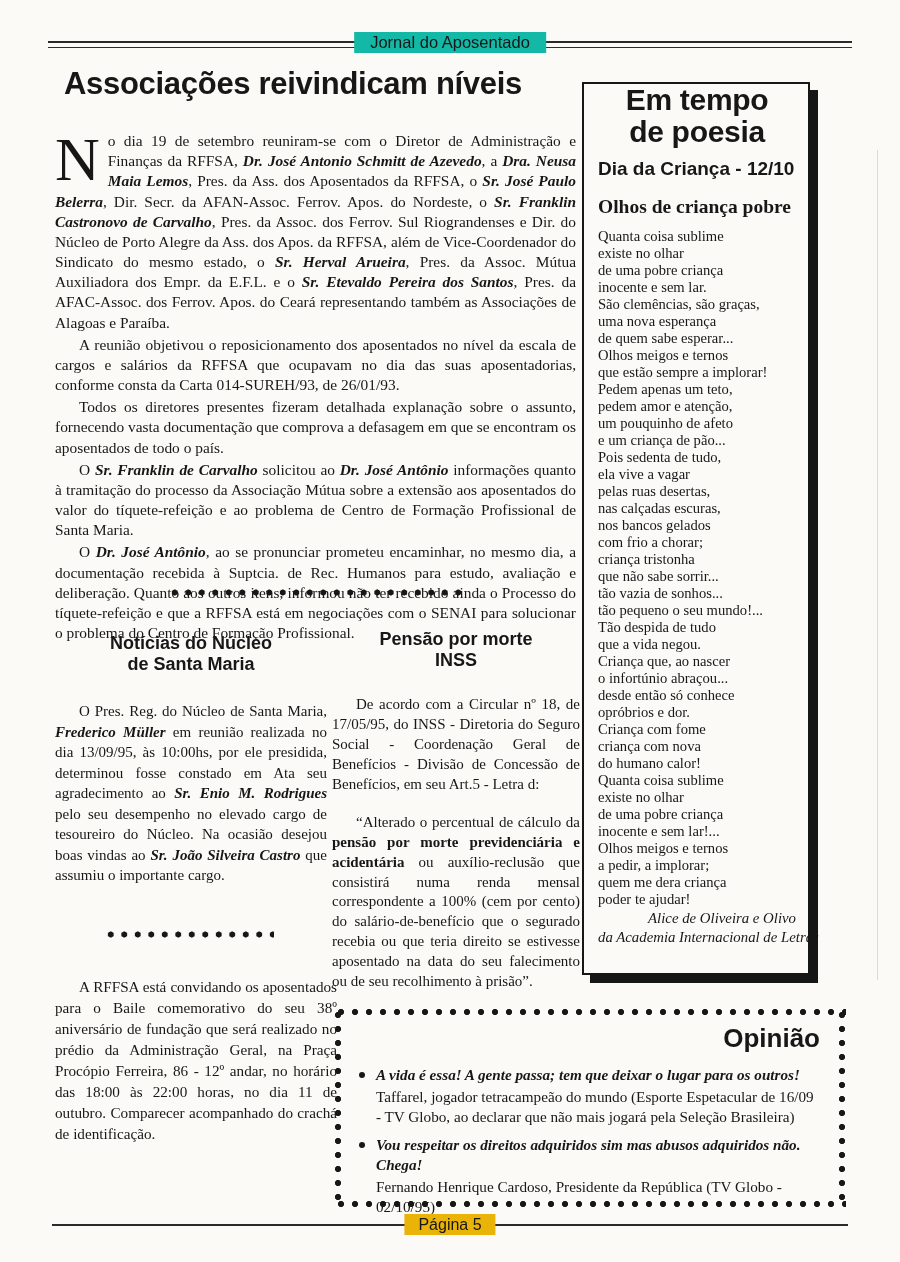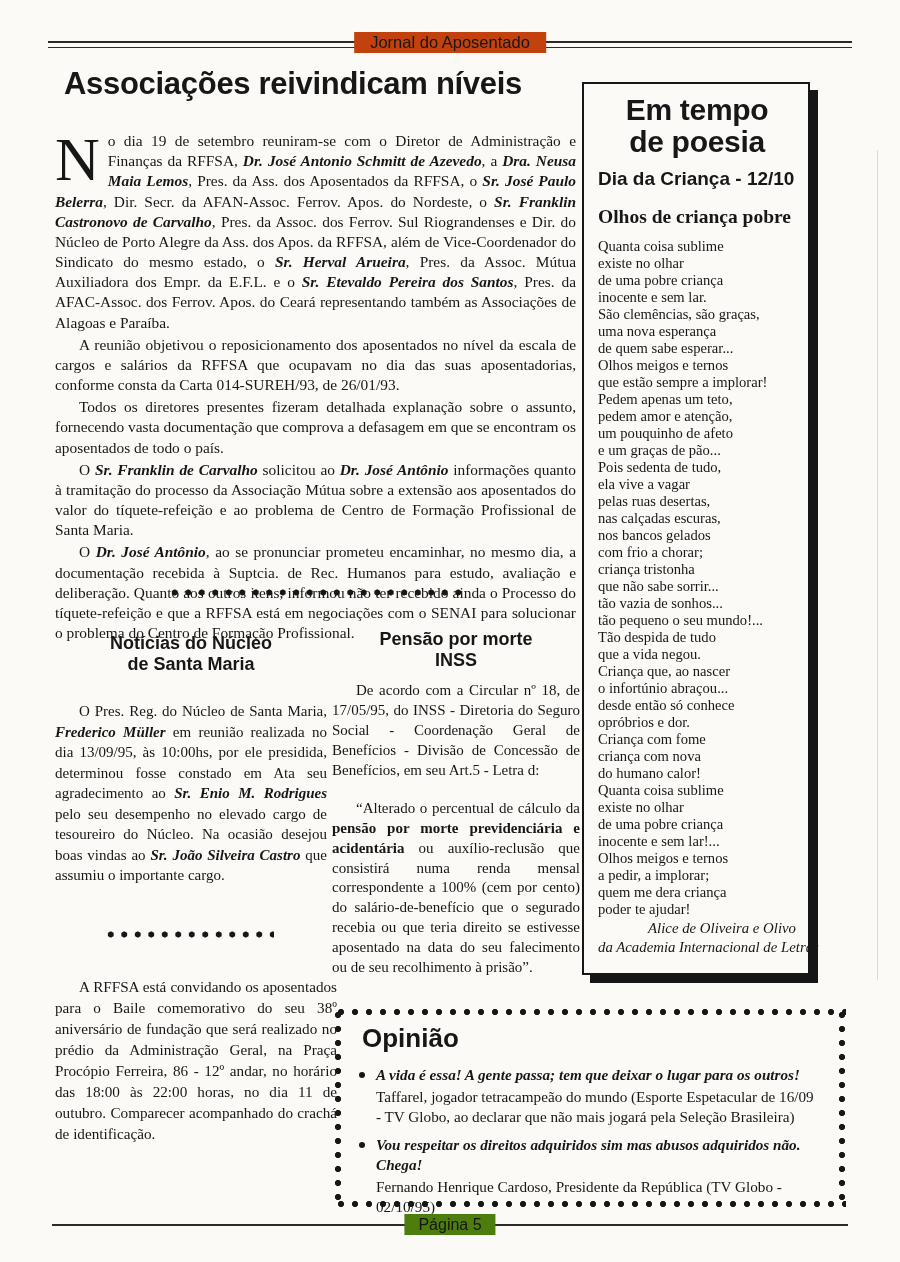--- a/index.html
+++ b/index.html
@@ -7,21 +7,21 @@
     position:relative; width:900px; height:1262px; margin:0 auto;
     background:#fbfaf7; color:#171717; overflow:hidden;
     font-family:"Liberation Serif", serif;
   }
 
   
   .masthead { position:absolute; left:48px; right:48px; top:32px; height:22px; }
   .masthead-rules { position:absolute; top:9px; left:0; right:0; height:4px;
     border-top:2px solid #2b2b2b; border-bottom:1px solid #2b2b2b; }
   .masthead-title { position:absolute; left:50%; transform:translateX(-50%); top:0;
-    line-height:21px; background:#c2410c; padding:0 16px;
+    line-height:21px; background:#14b8a6; padding:0 16px;
     font-family:"Liberation Sans", sans-serif; font-size:16.5px; white-space:nowrap; }
 
   
   .main-headline { position:absolute; left:64px; top:66px; margin:0;
     font-family:"Liberation Sans", sans-serif; font-weight:bold; font-size:31px;
     letter-spacing:-0.3px; white-space:nowrap; }
   .main-article { position:absolute; left:55px; top:131px; width:521px;
     font-size:15.4px; line-height:1.31; text-align:justify; }
   .para { margin:0 0 2px 0; }
   .para.indent { text-indent:24px; }
@@ -39,62 +39,62 @@
   
   .sec-headline { margin:0; font-family:"Liberation Sans", sans-serif; font-weight:bold;
     font-size:18px; line-height:1.14; text-align:center; }
 
   
   .nucleo { position:absolute; left:55px; top:633px; width:272px; }
   .nucleo .sec-headline { margin-bottom:27px; }
   .nucleo .para { font-size:15px; line-height:1.37; text-align:justify; }
 
   .inss { position:absolute; left:332px; top:629px; width:248px; }
-  .inss .sec-headline { margin-bottom:11px; }
+  .inss .sec-headline { margin-bottom:25px; }
   .inss .para { font-size:15px; line-height:1.33; text-align:justify; margin-bottom:18px; }
 
   .rffsa { position:absolute; left:55px; top:977px; width:282px; }
   .rffsa .sec-headline { margin-bottom:25px; }
   .rffsa .para { font-size:15.2px; line-height:1.38; text-align:justify; }
 
   
   .poetry-box { position:absolute; left:582px; top:82px; width:228px; height:893px;
     box-sizing:border-box; border:2px solid #161616; box-shadow:8px 8px 0 #161616;
-    background:#fbfaf7; padding:10px 12px 14px 14px; }
+    background:#fbfaf7; padding:0 12px 14px 14px; }
   .pb-title { font-family:"Liberation Sans", sans-serif; font-weight:bold;
     font-size:30px; line-height:1.08; text-align:center; letter-spacing:-0.3px; }
   .pb-subtitle { font-family:"Liberation Sans", sans-serif; font-weight:bold;
     font-size:19px; text-align:left; margin-top:9px; white-space:nowrap; }
   .pb-poem-title { font-weight:bold; font-size:19.5px; margin-top:16px; }
   .pb-poem { font-size:14.6px; line-height:1.165; margin-top:10px; }
   .pb-attrib { font-style:italic; font-size:14.8px; line-height:1.3;
     text-align:right; margin-top:1px; white-space:nowrap; }
 
   
   .opinion-box { position:absolute; left:334px; top:1008px; width:512px; height:200px;
     box-sizing:border-box; padding:15px 26px 8px 28px; }
   .ob-edge { position:absolute;
     background-image:radial-gradient(circle, #171717 2.8px, transparent 3.3px); }
   .ob-top    { top:0; left:0; right:0; height:8px;  background-size:14px 8px; background-repeat:repeat-x; }
   .ob-bottom { bottom:0; left:0; right:0; height:8px; background-size:14px 8px; background-repeat:repeat-x; }
   .ob-left   { top:0; bottom:0; left:0; width:8px;  background-size:8px 14px; background-repeat:repeat-y; }
   .ob-right  { top:0; bottom:0; right:0; width:8px; background-size:8px 14px; background-repeat:repeat-y; }
   .ob-title { margin:0 0 11px 0; font-family:"Liberation Sans", sans-serif;
-    font-weight:bold; font-size:26px; text-align:left; }
+    font-weight:bold; font-size:26px; text-align:right; }
   .ob-item { position:relative; padding-left:14px; margin-bottom:9px; }
   .ob-bullet { position:absolute; left:-3px; top:7px; width:6px; height:6px;
     border-radius:50%; background:#171717; }
   .ob-quote { font-weight:bold; font-style:italic; font-size:15.2px; line-height:1.3; }
   .ob-source { font-size:15.2px; line-height:1.3; margin-top:2px; }
 
   
   .pagefoot { position:absolute; left:52px; right:52px; top:1214px; height:21px; }
   .pagefoot-rule { position:absolute; top:10px; left:0; right:0; border-top:2px solid #2b2b2b; }
   .pagefoot-label { position:absolute; left:50%; transform:translateX(-50%); top:0;
-    line-height:21px; background:#4d7c0f; padding:0 14px;
+    line-height:21px; background:#eab308; padding:0 14px;
     font-family:"Liberation Sans", sans-serif; font-size:16px; }
 
   .scan-edge { position:absolute; left:877px; top:150px; width:1px; height:830px; background:#dcdad5; }
 </style>
 </head>
 <body>
 
 <div class="page">
 
   <div class="masthead">
@@ -152,21 +152,21 @@
         <div>de uma pobre criança</div>
         <div>inocente e sem lar.</div>
         <div>São clemências, são graças,</div>
         <div>uma nova esperança</div>
         <div>de quem sabe esperar...</div>
         <div>Olhos meigos e ternos</div>
         <div>que estão sempre a implorar!</div>
         <div>Pedem apenas um teto,</div>
         <div>pedem amor e atenção,</div>
         <div>um pouquinho de afeto</div>
-        <div>e um graças de pão...</div>
+        <div>e um criança de pão...</div>
         <div>Pois sedenta de tudo,</div>
         <div>ela vive a vagar</div>
         <div>pelas ruas desertas,</div>
         <div>nas calçadas escuras,</div>
         <div>nos bancos gelados</div>
         <div>com frio a chorar;</div>
         <div>criança tristonha</div>
         <div>que não sabe sorrir...</div>
         <div>tão vazia de sonhos...</div>
         <div>tão pequeno o seu mundo!...</div>

